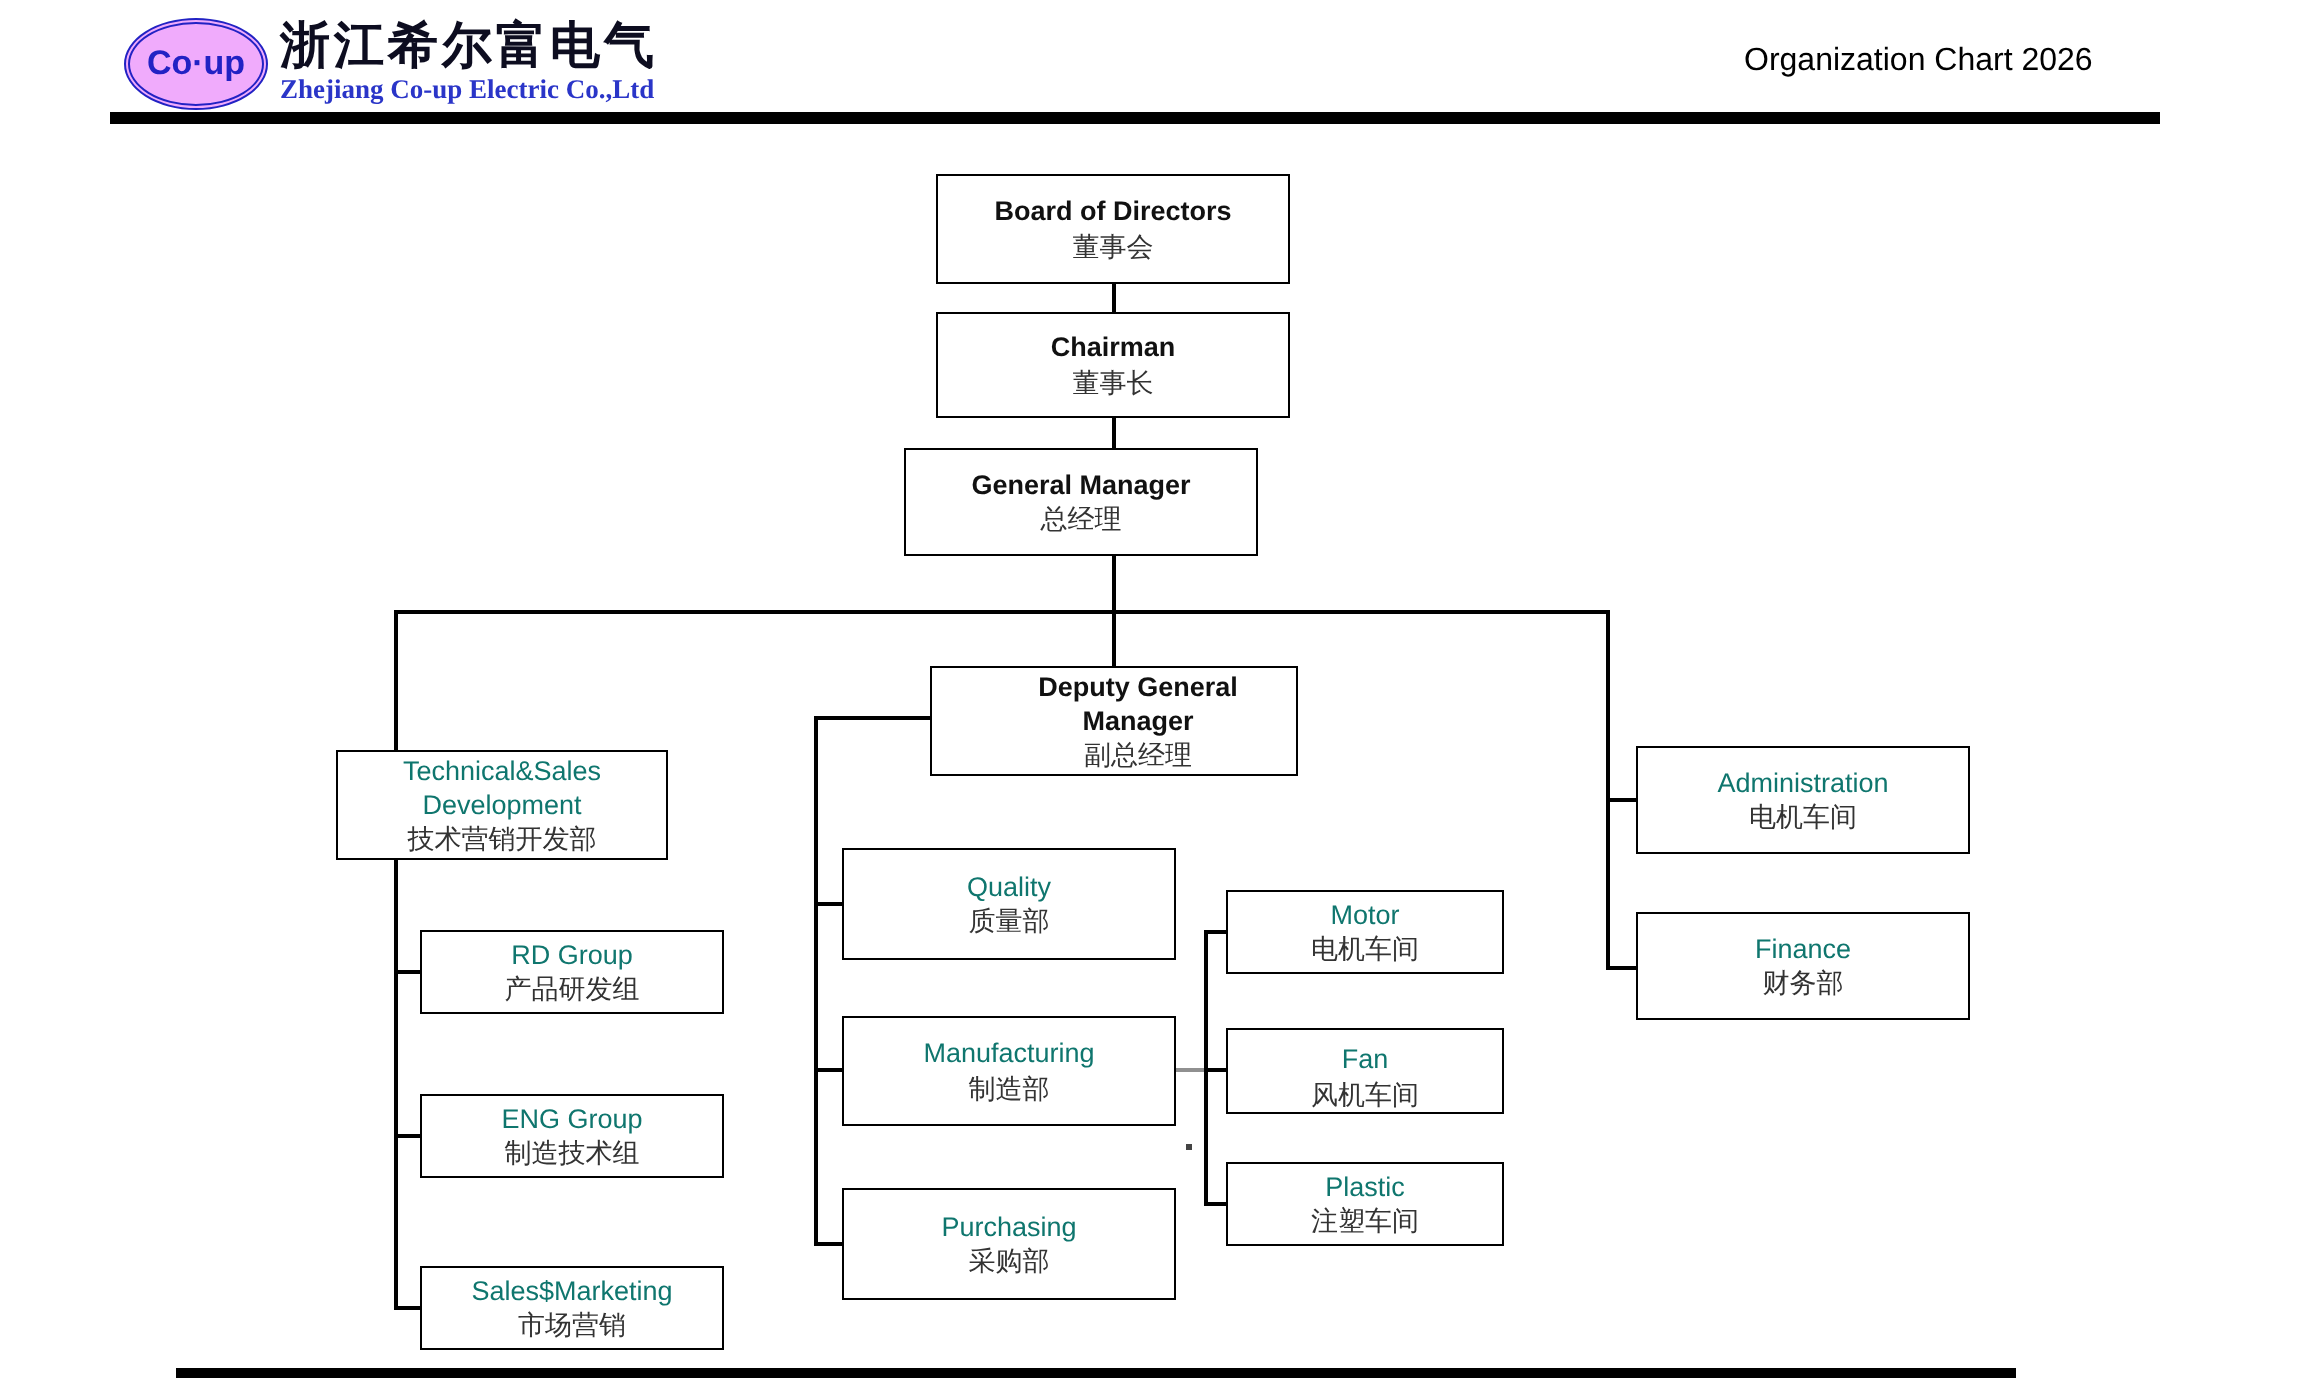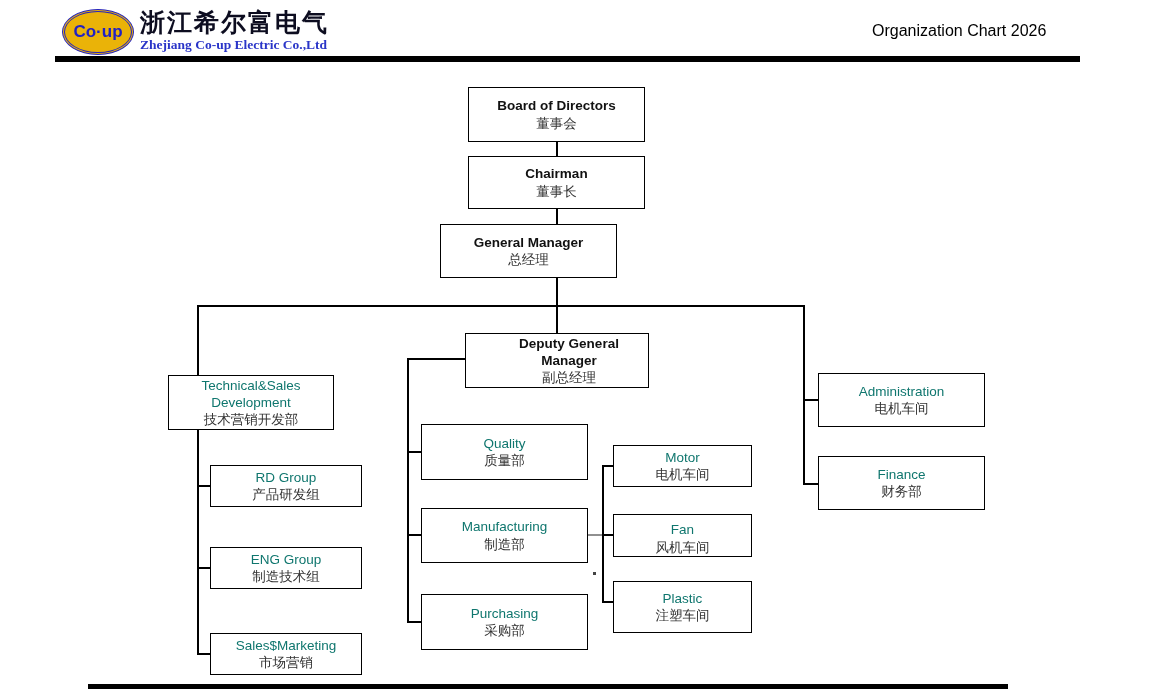--- a/index.html
+++ b/index.html
@@ -2,21 +2,21 @@
 <html><head>
 <meta charset="utf-8">
 <style>
   html,body{margin:0;padding:0;background:#ffffff;}
   #page{position:relative;width:1152px;height:690px;background:#ffffff;overflow:hidden;
         font-family:"Liberation Sans","DejaVu Sans",sans-serif;}
 
   
   #logo-badge{position:absolute;left:62px;top:9px;width:66px;height:40px;
       border:3px double #2222c4;border-radius:50%;display:flex;align-items:center;justify-content:center;
-      font-weight:bold;font-size:17px;color:#2222c4;letter-spacing:0px;background:#eab308;}
+      font-weight:bold;font-size:17px;color:#2222c4;letter-spacing:0px;background:#f0abfc;}
   #company-cn{position:absolute;left:140px;top:6px;width:200px;font-weight:bold;font-size:25px;
       color:#0d0d20;letter-spacing:2px;white-space:nowrap;}
   #company-en{position:absolute;left:140px;top:37px;font-family:"Liberation Serif","DejaVu Serif",serif;
       font-weight:bold;font-size:13.5px;color:#2a35c8;white-space:nowrap;}
   #doc-title{position:absolute;left:872px;top:22px;font-size:16px;color:#000;white-space:nowrap;}
   #header-rule{position:absolute;left:55px;top:56px;width:1025px;height:6px;background:#000;}
   #footer-rule{position:absolute;left:88px;top:684px;width:920px;height:5px;background:#000;}
 
   
   .node{position:absolute;border:1.5px solid #000;background:#fff;box-sizing:border-box;
@@ -65,21 +65,21 @@
       <div class="cline" style="left: 602px; top: 601px; width: 11px; height: 1.5px;"></div>
       <div class="dot" style="left: 593px; top: 572px;"></div>
       <div class="node bold" style="left: 468px; top: 87px; width: 177px; height: 55px;">
         <div class="en">Board of Directors</div>
         <div class="cn">董事会</div>
       </div>
       <div class="node bold" style="left: 468px; top: 156px; width: 177px; height: 53px;">
         <div class="en">Chairman</div>
         <div class="cn">董事长</div>
       </div>
-      <div class="node bold" style="left: 440px; top: 224px; width: 177px; height: 54px;">
+      <div class="node bold" style="left: 452px; top: 224px; width: 177px; height: 54px;">
         <div class="en">General Manager</div>
         <div class="cn">总经理</div>
       </div>
       <div class="node bold" style="left: 465px; top: 333px; width: 184px; height: 55px; padding-left: 24px;">
         <div class="en">Deputy General Manager</div>
         <div class="cn">副总经理</div>
       </div>
       <div class="node" style="left: 168px; top: 375px; width: 166px; height: 55px;">
         <div class="en">Technical&amp;Sales
 Development</div>
@@ -110,21 +110,21 @@
         <div class="cn">采购部</div>
       </div>
       <div class="node" style="left: 613px; top: 445px; width: 139px; height: 42px;">
         <div class="en">Motor</div>
         <div class="cn">电机车间</div>
       </div>
       <div class="node" style="left: 613px; top: 514px; width: 139px; height: 43px; justify-content: flex-end;">
         <div class="en">Fan</div>
         <div class="cn">风机车间</div>
       </div>
-      <div class="node" style="left: 613px; top: 581px; width: 139px; height: 52px;">
+      <div class="node" style="left: 613px; top: 581px; width: 139px; height: 42px;">
         <div class="en">Plastic</div>
         <div class="cn">注塑车间</div>
       </div>
       <div class="node" style="left: 818px; top: 373px; width: 167px; height: 54px;">
         <div class="en">Administration</div>
         <div class="cn">电机车间</div>
       </div>
       <div class="node" style="left: 818px; top: 456px; width: 167px; height: 54px;">
         <div class="en">Finance</div>
         <div class="cn">财务部</div>

